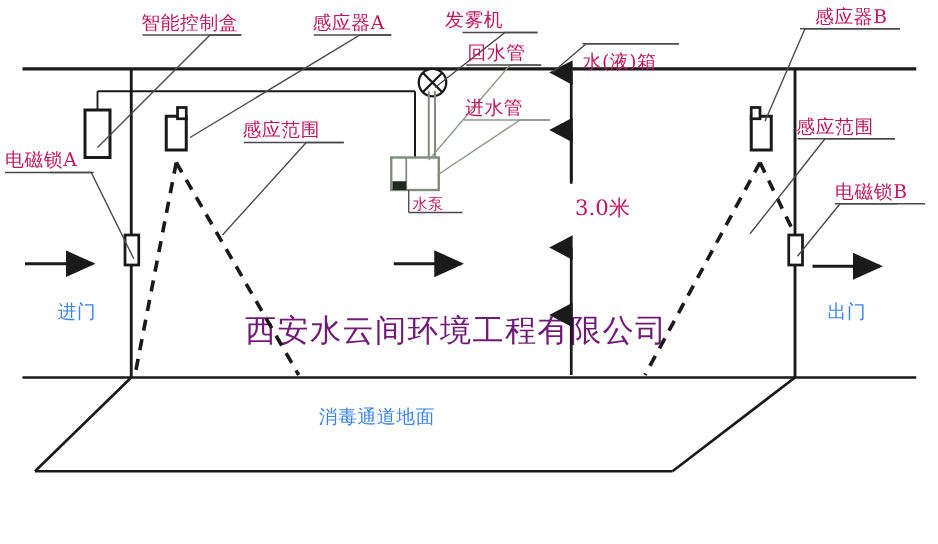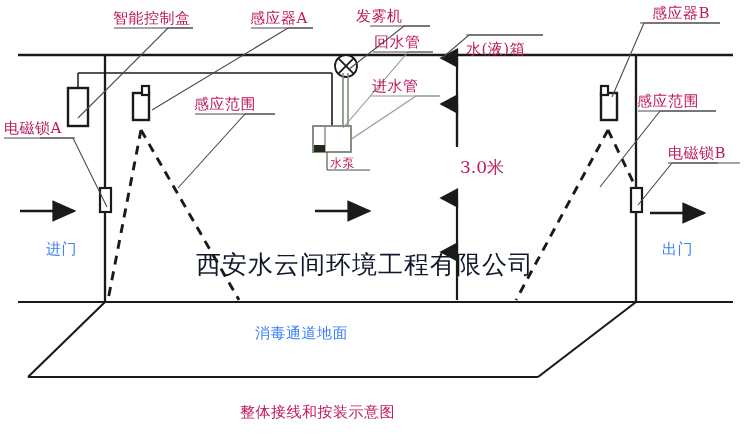--- a/index.html
+++ b/index.html
@@ -37,21 +37,21 @@
     font-family: "DejaVu Serif", "Liberation Serif", serif;
     letter-spacing: 0px;
   }
   .lbl-title { font-size: 15px; }
   .lbl-gray { color: #3b82f6; }
   #watermark {
     position: absolute;
     left: 196px;
     top: 248px;
     font-size: 25px;
-    color: #0f172a;
+    color: #701a75;
     font-family: "DejaVu Serif", "Liberation Serif", serif;
     letter-spacing: 1px;
     white-space: nowrap;
     user-select: none;
   }
 </style>
 </head>
 <body>
 
 <div id="stage">
@@ -189,15 +189,14 @@
   <div class="lbl lbl-small" style="left:330px; top:157px;">水泵</div>
 
   <div class="lbl lbl-dim" style="left:437px; top:159px;margin-left:23px;">3.0米</div>
 
   <div class="lbl lbl-main lbl-gray" style="left:46px; top:242px;">进门</div>
 
   <div class="lbl lbl-main lbl-gray" style="left:662px; top:242px;">出门</div>
 
   <div class="lbl lbl-main lbl-gray" style="left:255px; top:326px;">消毒通道地面</div>
 
-  <div class="lbl lbl-title" style="left:240px; top:405px;">整体接线和按装示意图</div>
 
 </div>
 
 </body></html>

